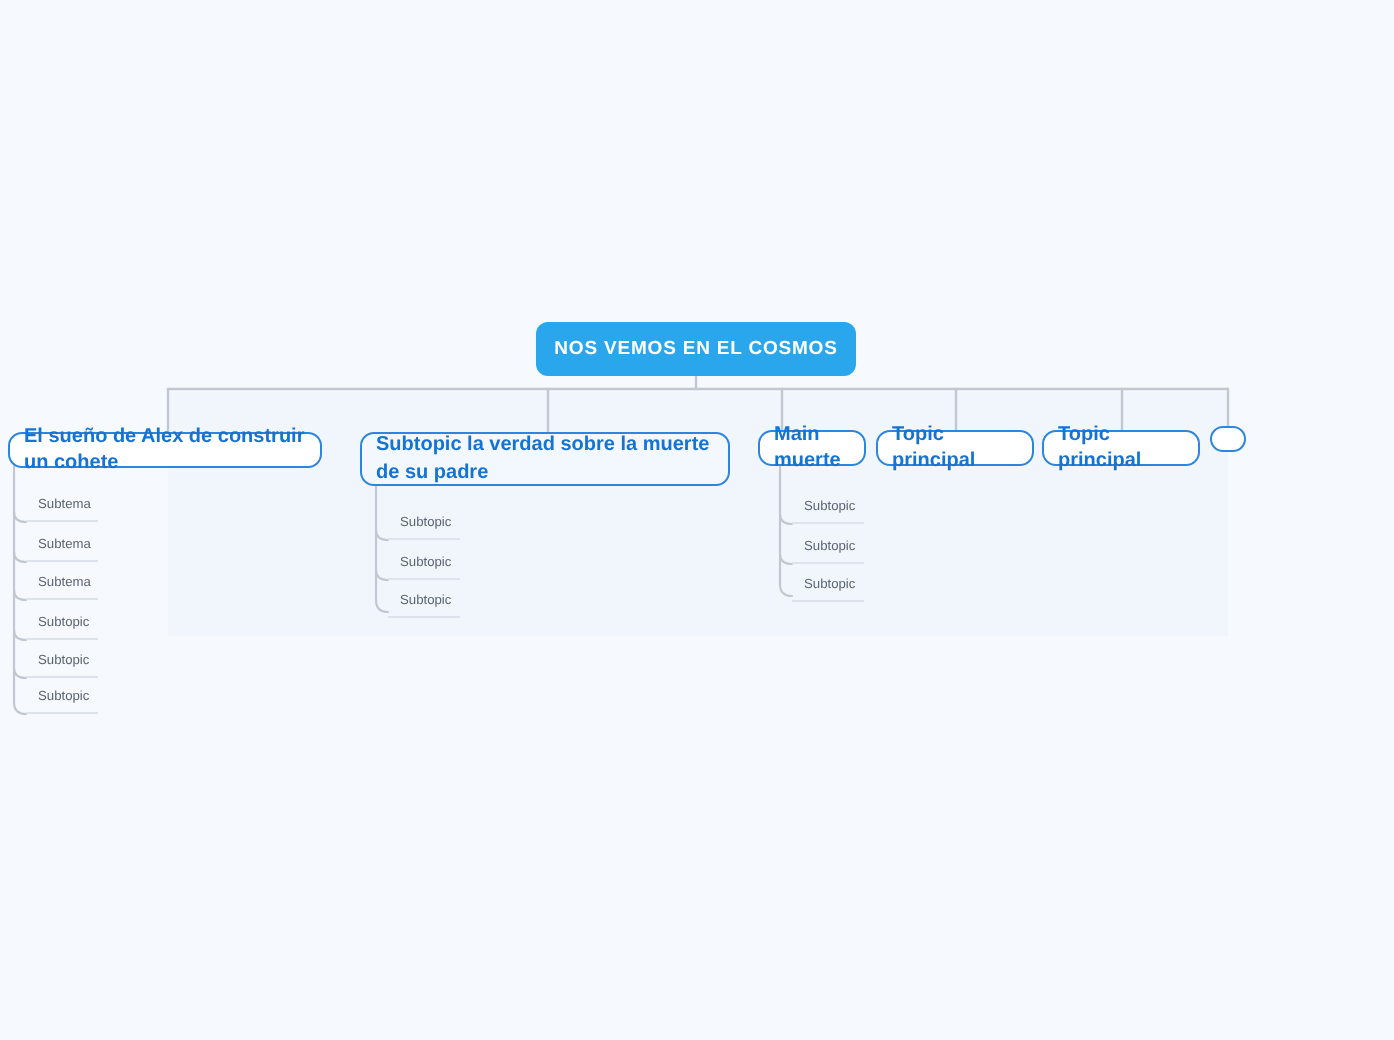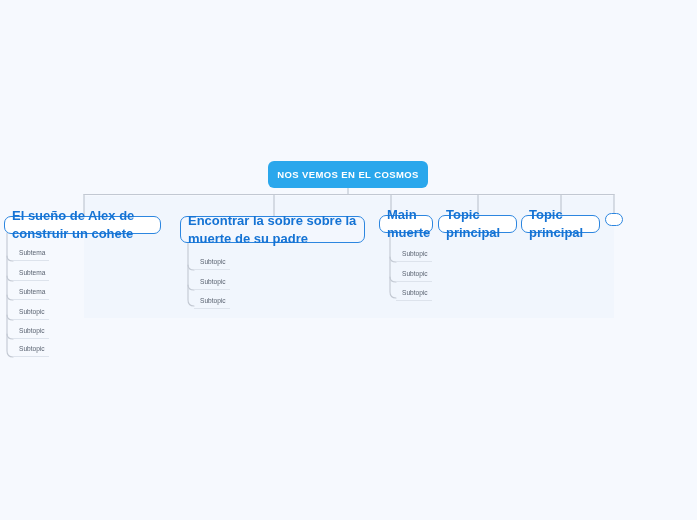--- a/index.html
+++ b/index.html
@@ -52,21 +52,21 @@
   }
 
   
   .branch-node {
     position: absolute;
     box-sizing: border-box;
     background: #ffffff;
     border: 1.6px solid #2c86e0;
     border-radius: 7px;
     color: #1573d4;
-    font-size: 13px;
+    font-size: 10px;
     font-weight: bold;
     line-height: 1.35;
     padding: 4px 7px;
     display: flex;
     align-items: center;
   }
   .branch-node.tinted { background: #f3f7fe; }
   .branch-node.empty  { padding: 0; }
 
   
@@ -134,21 +134,21 @@
 
   <div class="root-node">
     <span>NOS VEMOS EN EL COSMOS</span>
   </div>
 
   <div class="branch-node" style="left:4px; top:216px; width:157px; height:18px;">
     <span>El sueño de Alex de construir un cohete</span>
   </div>
 
   <div class="branch-node tinted" style="left:180px; top:216px; width:185px; height:27px;">
-    <span>Encontrar la sobre sobre la muerte de su padre</span>
+    <span>Subtopic la verdad sobre la muerte de su padre</span>
   </div>
 
   <div class="branch-node" style="left:379px; top:215px; width:54px; height:18px;">
     <span>Main muerte</span>
   </div>
 
   <div class="branch-node" style="left:438px; top:215px; width:79px; height:18px;">
     <span>Topic principal</span>
   </div>
 

